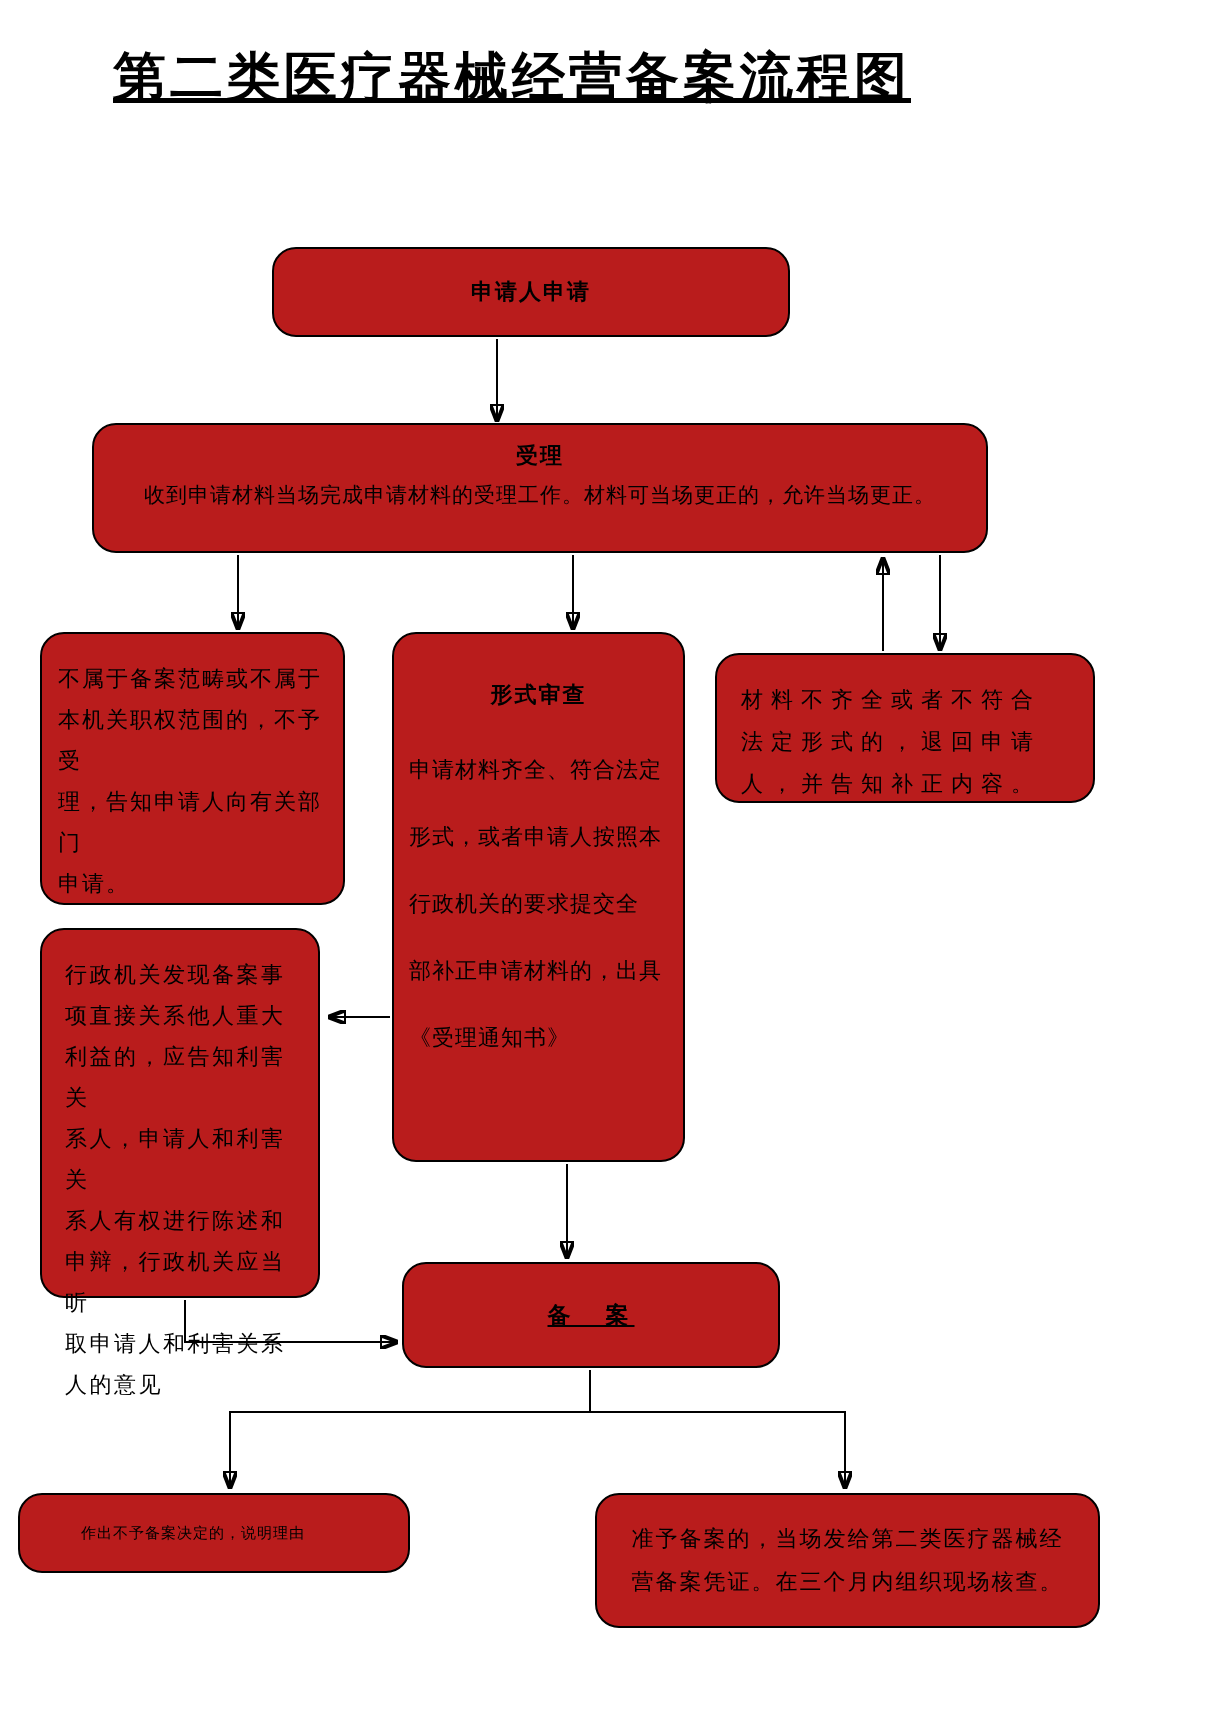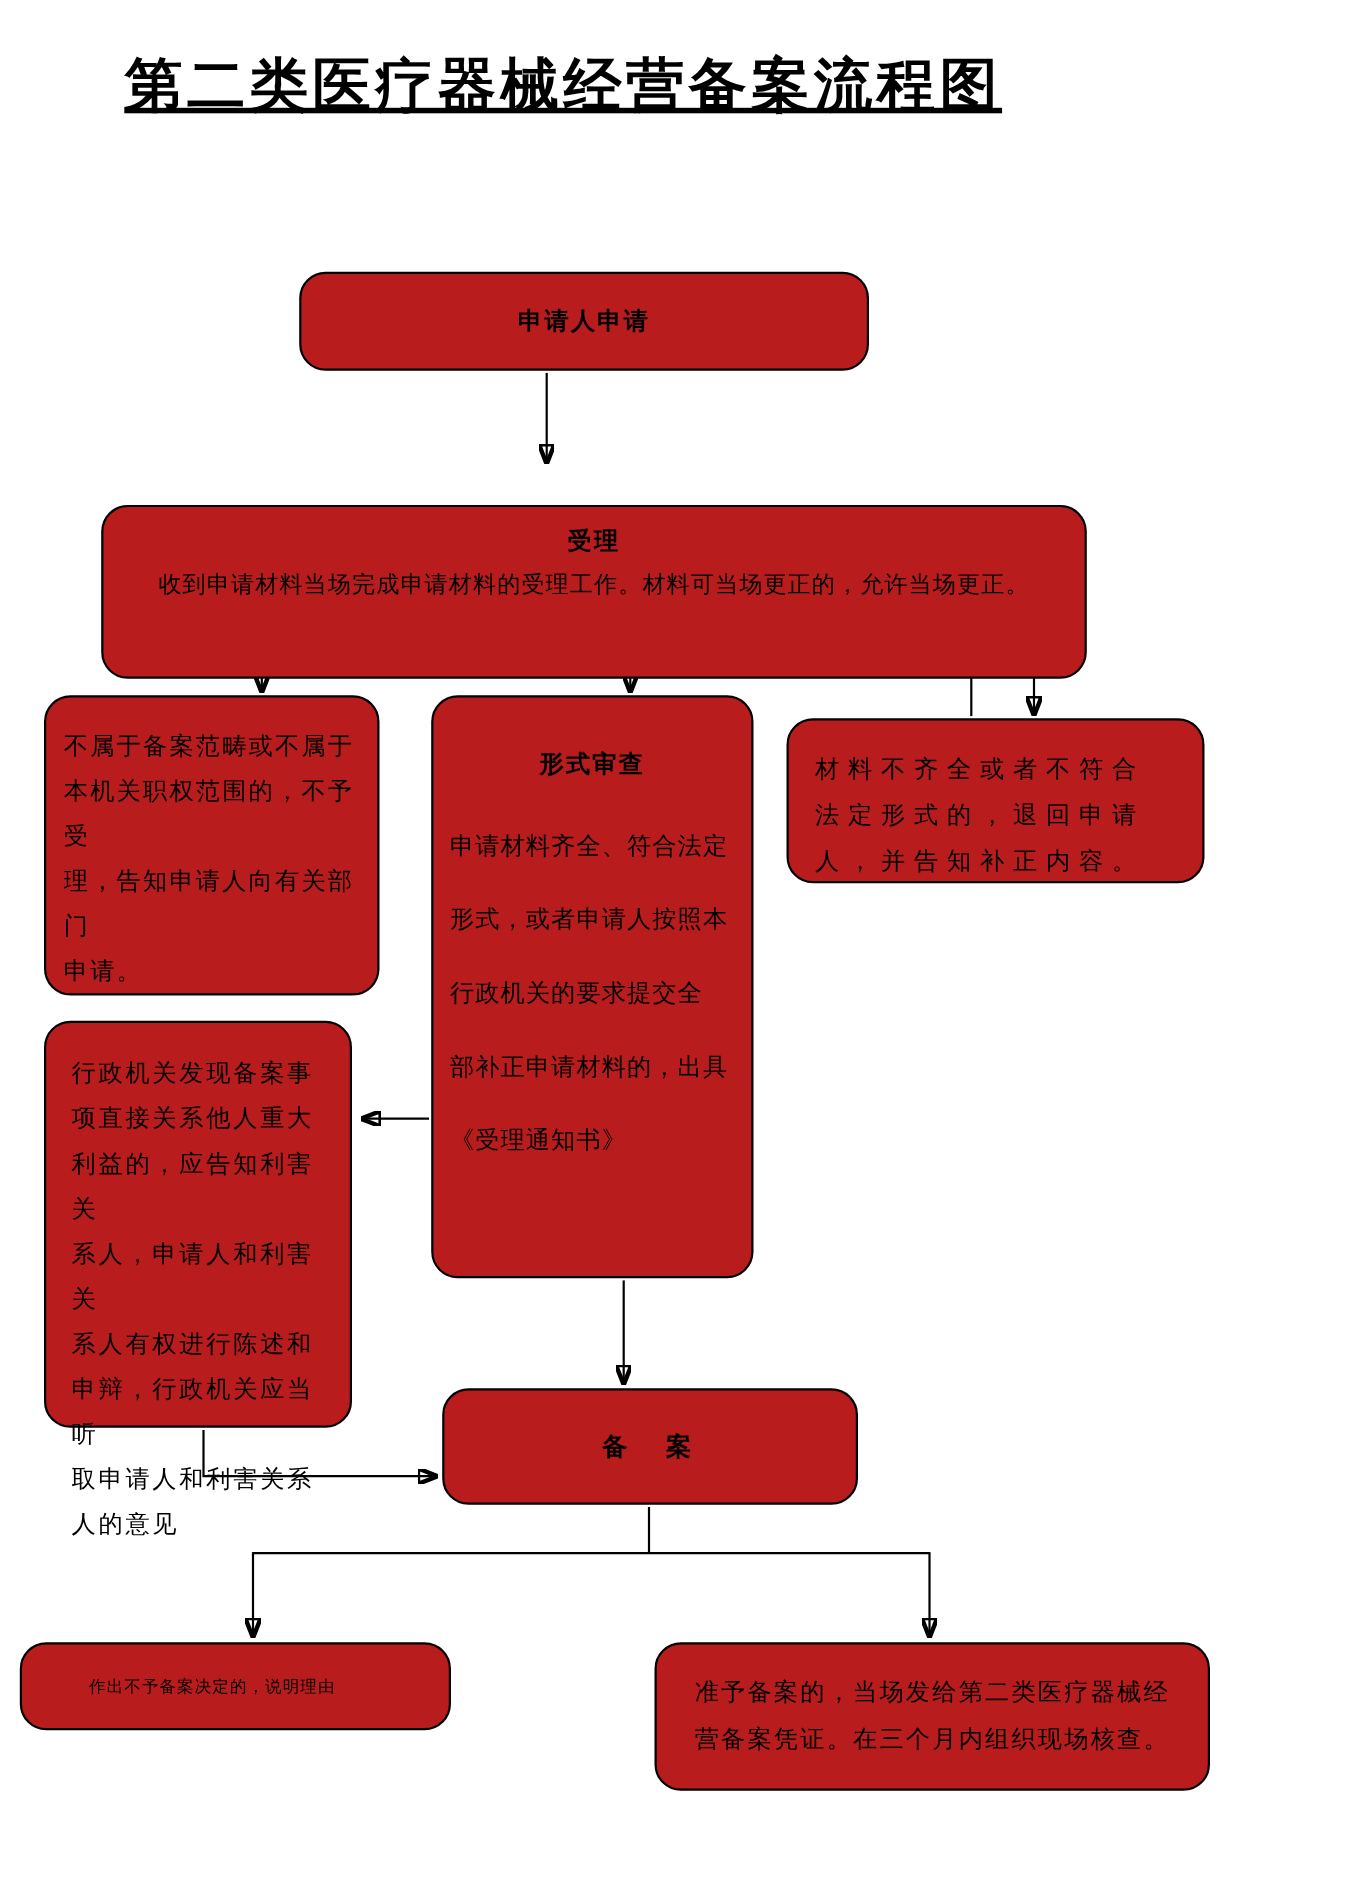--- a/index.html
+++ b/index.html
@@ -57,37 +57,37 @@
   }
   .center-flex {
     display: flex;
     align-items: center;
     justify-content: center;
   }
 
   #box-applicant { left: 272px; top: 247px; width: 518px; height: 90px; }
   #box-applicant .box-title { font-size: 22px; }
 
-  #box-acceptance { left: 92px; top: 423px; width: 896px; height: 158px; padding-top: 16px; margin-top: 36px; }
+  #box-acceptance { left: 92px; top: 423px; width: 896px; height: 130px; padding-top: 16px; }
   #box-acceptance .box-body { text-align: center; font-size: 21px; margin-top: 10px; letter-spacing: 1px; }
 
   #box-notscope { left: 40px; top: 632px; width: 305px; height: 273px; padding: 24px 16px; }
   #box-notscope .box-body { line-height: 41px; letter-spacing: 2px; }
 
   #box-review { left: 392px; top: 632px; width: 293px; height: 530px; }
   #box-review .box-title { margin-top: 46px; }
   #box-review .box-body { margin-top: 26px; padding: 0 15px; line-height: 67px; letter-spacing: 1px; }
 
   #box-incomplete { left: 715px; top: 653px; width: 380px; height: 150px; padding: 24px 24px; }
   #box-incomplete .box-body { line-height: 42px; letter-spacing: 8px; }
 
   #box-stakeholder { left: 40px; top: 928px; width: 280px; height: 370px; padding: 26px 23px; }
-  #box-stakeholder .box-body { line-height: 41px; letter-spacing: 2.5px; }
+  #box-stakeholder .box-body { line-height: 41px; letter-spacing: 2.5px; font-family: Liberation Mono, monospace; }
 
-  #box-filing { left: 402px; top: 1262px; width: 378px; height: 106px; }
+  #box-filing { left: 402px; top: 1262px; width: 378px; height: 106px; text-decoration: underline; }
   #box-filing .box-title { font-size: 23px; letter-spacing: 6px; }
 
   #box-deny { left: 18px; top: 1493px; width: 392px; height: 80px; padding-left: 20px; justify-content: flex-start; }
   #box-deny .box-body { font-size: 15px; letter-spacing: 1px; margin-left: 41px; }
 
   #box-grant { left: 595px; top: 1493px; width: 505px; height: 135px; padding: 22px 22px; }
   #box-grant .box-body { line-height: 43px; letter-spacing: 2px; text-align: center; }
 </style>
 </head>
 <body>

